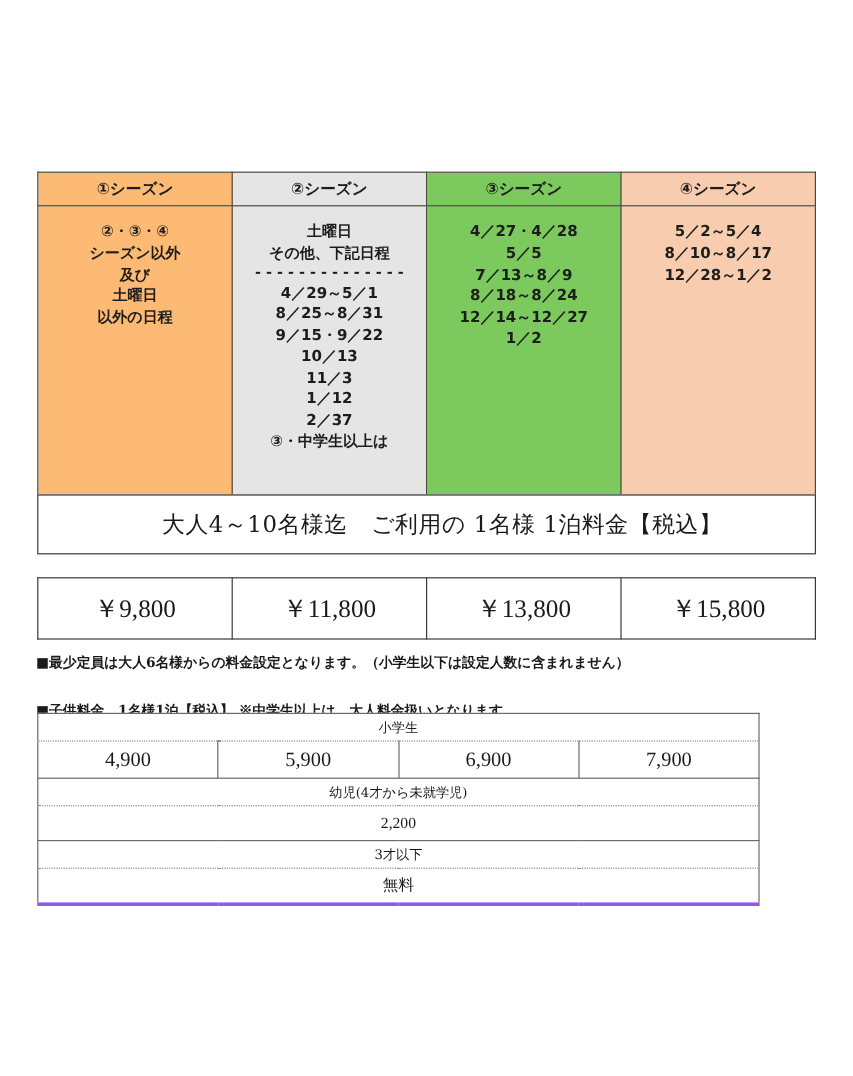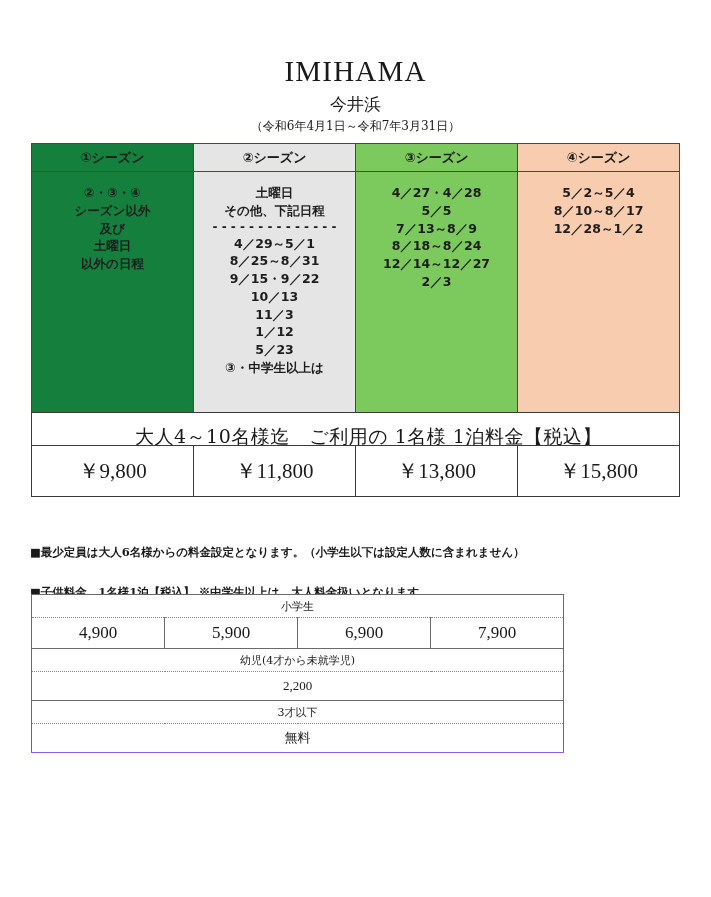--- a/index.html
+++ b/index.html
@@ -75,21 +75,21 @@
   .season-body td {
     height: 228px;
     text-align: center;
     font-size: 12.5px;
     line-height: 1.42;
     font-family: "DejaVu Sans", "Liberation Sans", sans-serif;
     font-weight: 700;
     color: #1d1d1d;
     padding-top: 12px;
   }
-  .c1 { background: #15803d; }
+  .c1 { background: #fdba74; }
   .c2 { background: #e5e5e5; }
   .c3 { background: #7cc95e; }
   .c4 { background: #f8cdaf; }
 
   .sep-dash {
     letter-spacing: 0px;
     font-size: 12px;
     line-height: 1.25;
   }
 
@@ -108,21 +108,21 @@
     font-size: 19px;
     letter-spacing: 0.5px;
     font-family: "DejaVu Serif", "Liberation Serif", serif;
     background: #ffffff;
     padding-left: 26px;
   }
 
   .price-table {
     position: absolute;
     left: 31px;
-    top: 445px;
+    top: 481px;
     width: 649px;
     border-collapse: collapse;
     table-layout: fixed;
   }
   .price-table td {
     border: 1px solid #3a3a3a;
     height: 48px;
     text-align: center;
     vertical-align: middle;
     font-size: 21px;
@@ -142,21 +142,21 @@
     margin-top: 12px;
   }
   .note-1 { top: 533px; }
   .note-2 { top: 573px; }
 
   
   .child-table {
     position: absolute;
     left: 31px;
     top: 594px;
-    width: 533px;
+    width: 602px;
     border-collapse: collapse;
     table-layout: fixed;
     background: #ffffff;
   }
   .child-table td {
     text-align: center;
     vertical-align: middle;
     font-family: "Liberation Serif", "DejaVu Serif", serif;
     border-left: 1px solid #6a6a6a;
     border-right: 1px solid #6a6a6a;
@@ -185,33 +185,28 @@
   }
   .child-value td {
     height: 26px;
     font-size: 13px;
     border-bottom: 1px solid #6a6a6a;
     margin-top: 31px;
   }
   .child-value-last td {
     height: 26px;
     font-size: 13px;
-    border-bottom: 1px solid #8b5cf6;
+    border-bottom: 3px solid #8b5cf6;
   }
 </style>
 </head>
 <body>
 
 <div class="page">
 
-  <div class="title-block">
-    <div class="title-main">IMIHAMA</div>
-    <div class="title-sub">今井浜</div>
-    <div class="title-period">（令和6年4月1日～令和7年3月31日）</div>
-  </div>
 
   <table class="season-table">
     <tbody>
       <tr class="season-head">
         <td class="c1">①シーズン</td>
         <td class="c2">②シーズン</td>
         <td class="c3">③シーズン</td>
         <td class="c4">④シーズン</td>
       </tr>
       <tr class="season-body">
@@ -225,30 +220,30 @@
         <td class="c2">
           <div>土曜日</div>
           <div>その他、下記日程</div>
           <div class="sep-dash">- - - - - - - - - - - - - -</div>
           <div>4／29～5／1</div>
           <div>8／25～8／31</div>
           <div>9／15・9／22</div>
           <div>10／13</div>
           <div>11／3</div>
           <div>1／12</div>
-          <div>5／23</div>
+          <div>2／37</div>
           <div>③・中学生以上は</div>
         </td>
         <td class="c3">
           <div>4／27・4／28</div>
           <div>5／5</div>
           <div>7／13～8／9</div>
           <div>8／18～8／24</div>
           <div>12／14～12／27</div>
-          <div>2／3</div>
+          <div>1／2</div>
         </td>
         <td class="c4">
           <div>5／2～5／4</div>
           <div>8／10～8／17</div>
           <div>12／28～1／2</div>
         </td>
       </tr>
     </tbody>
   </table>
 

